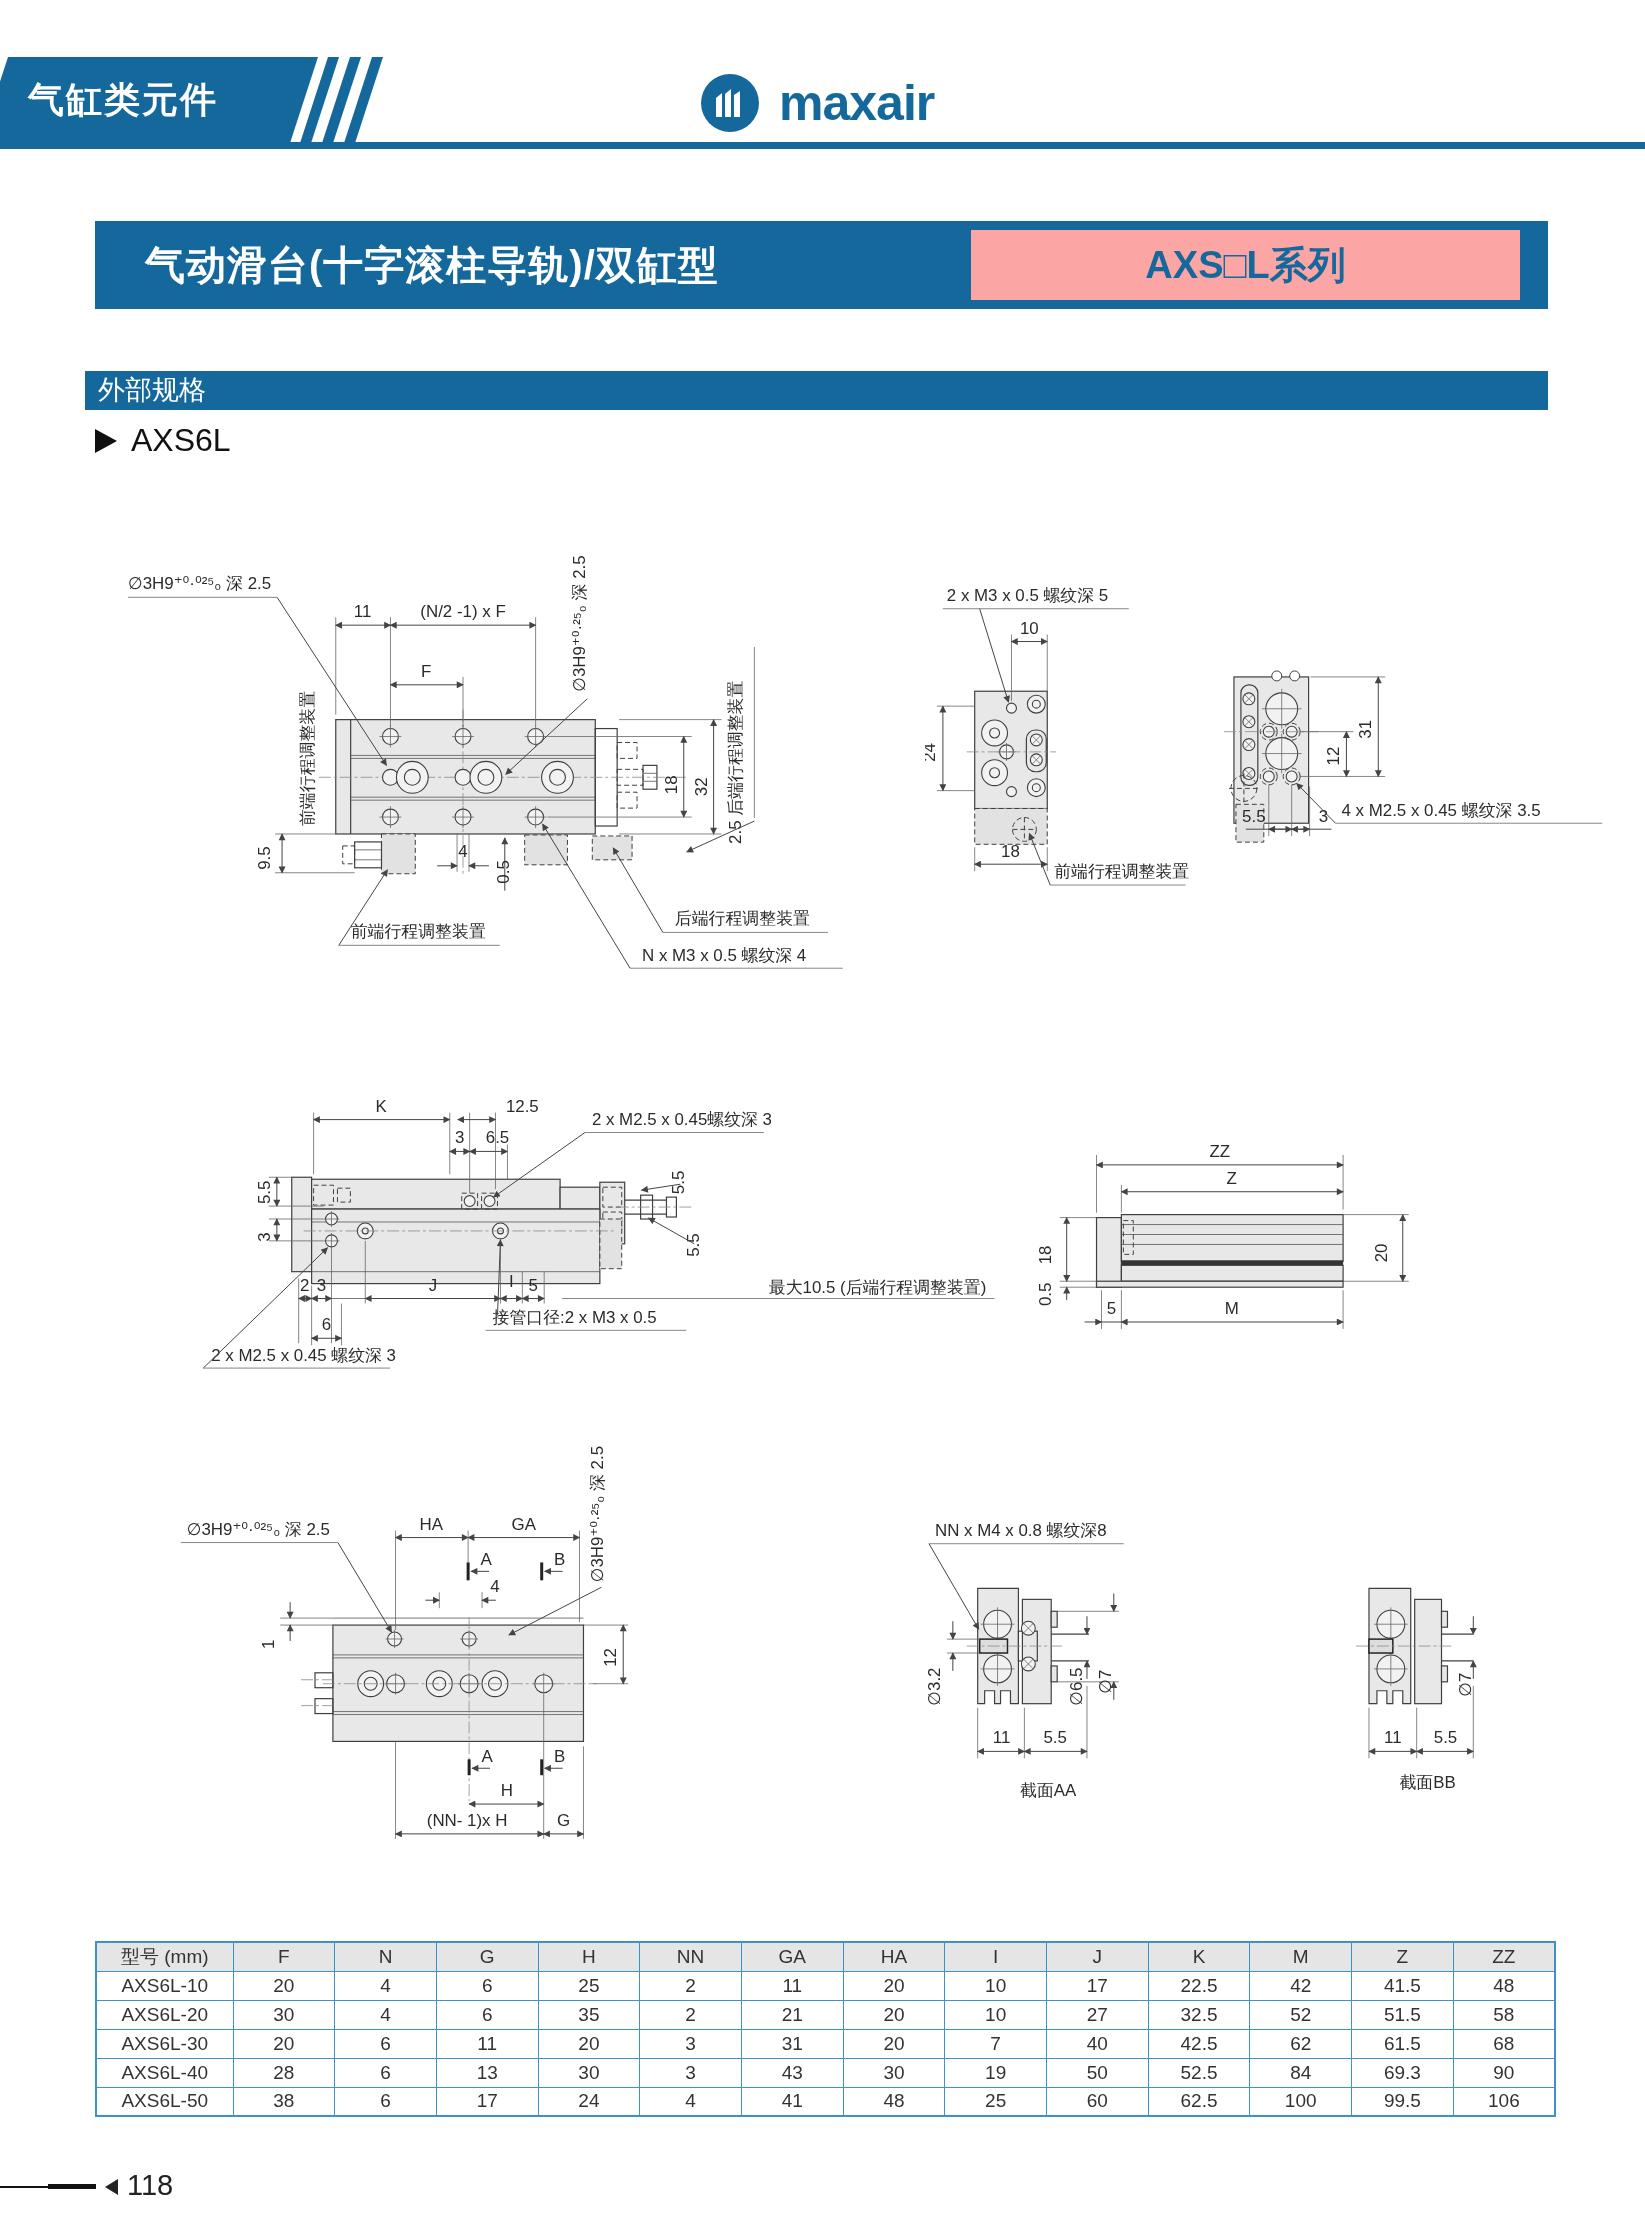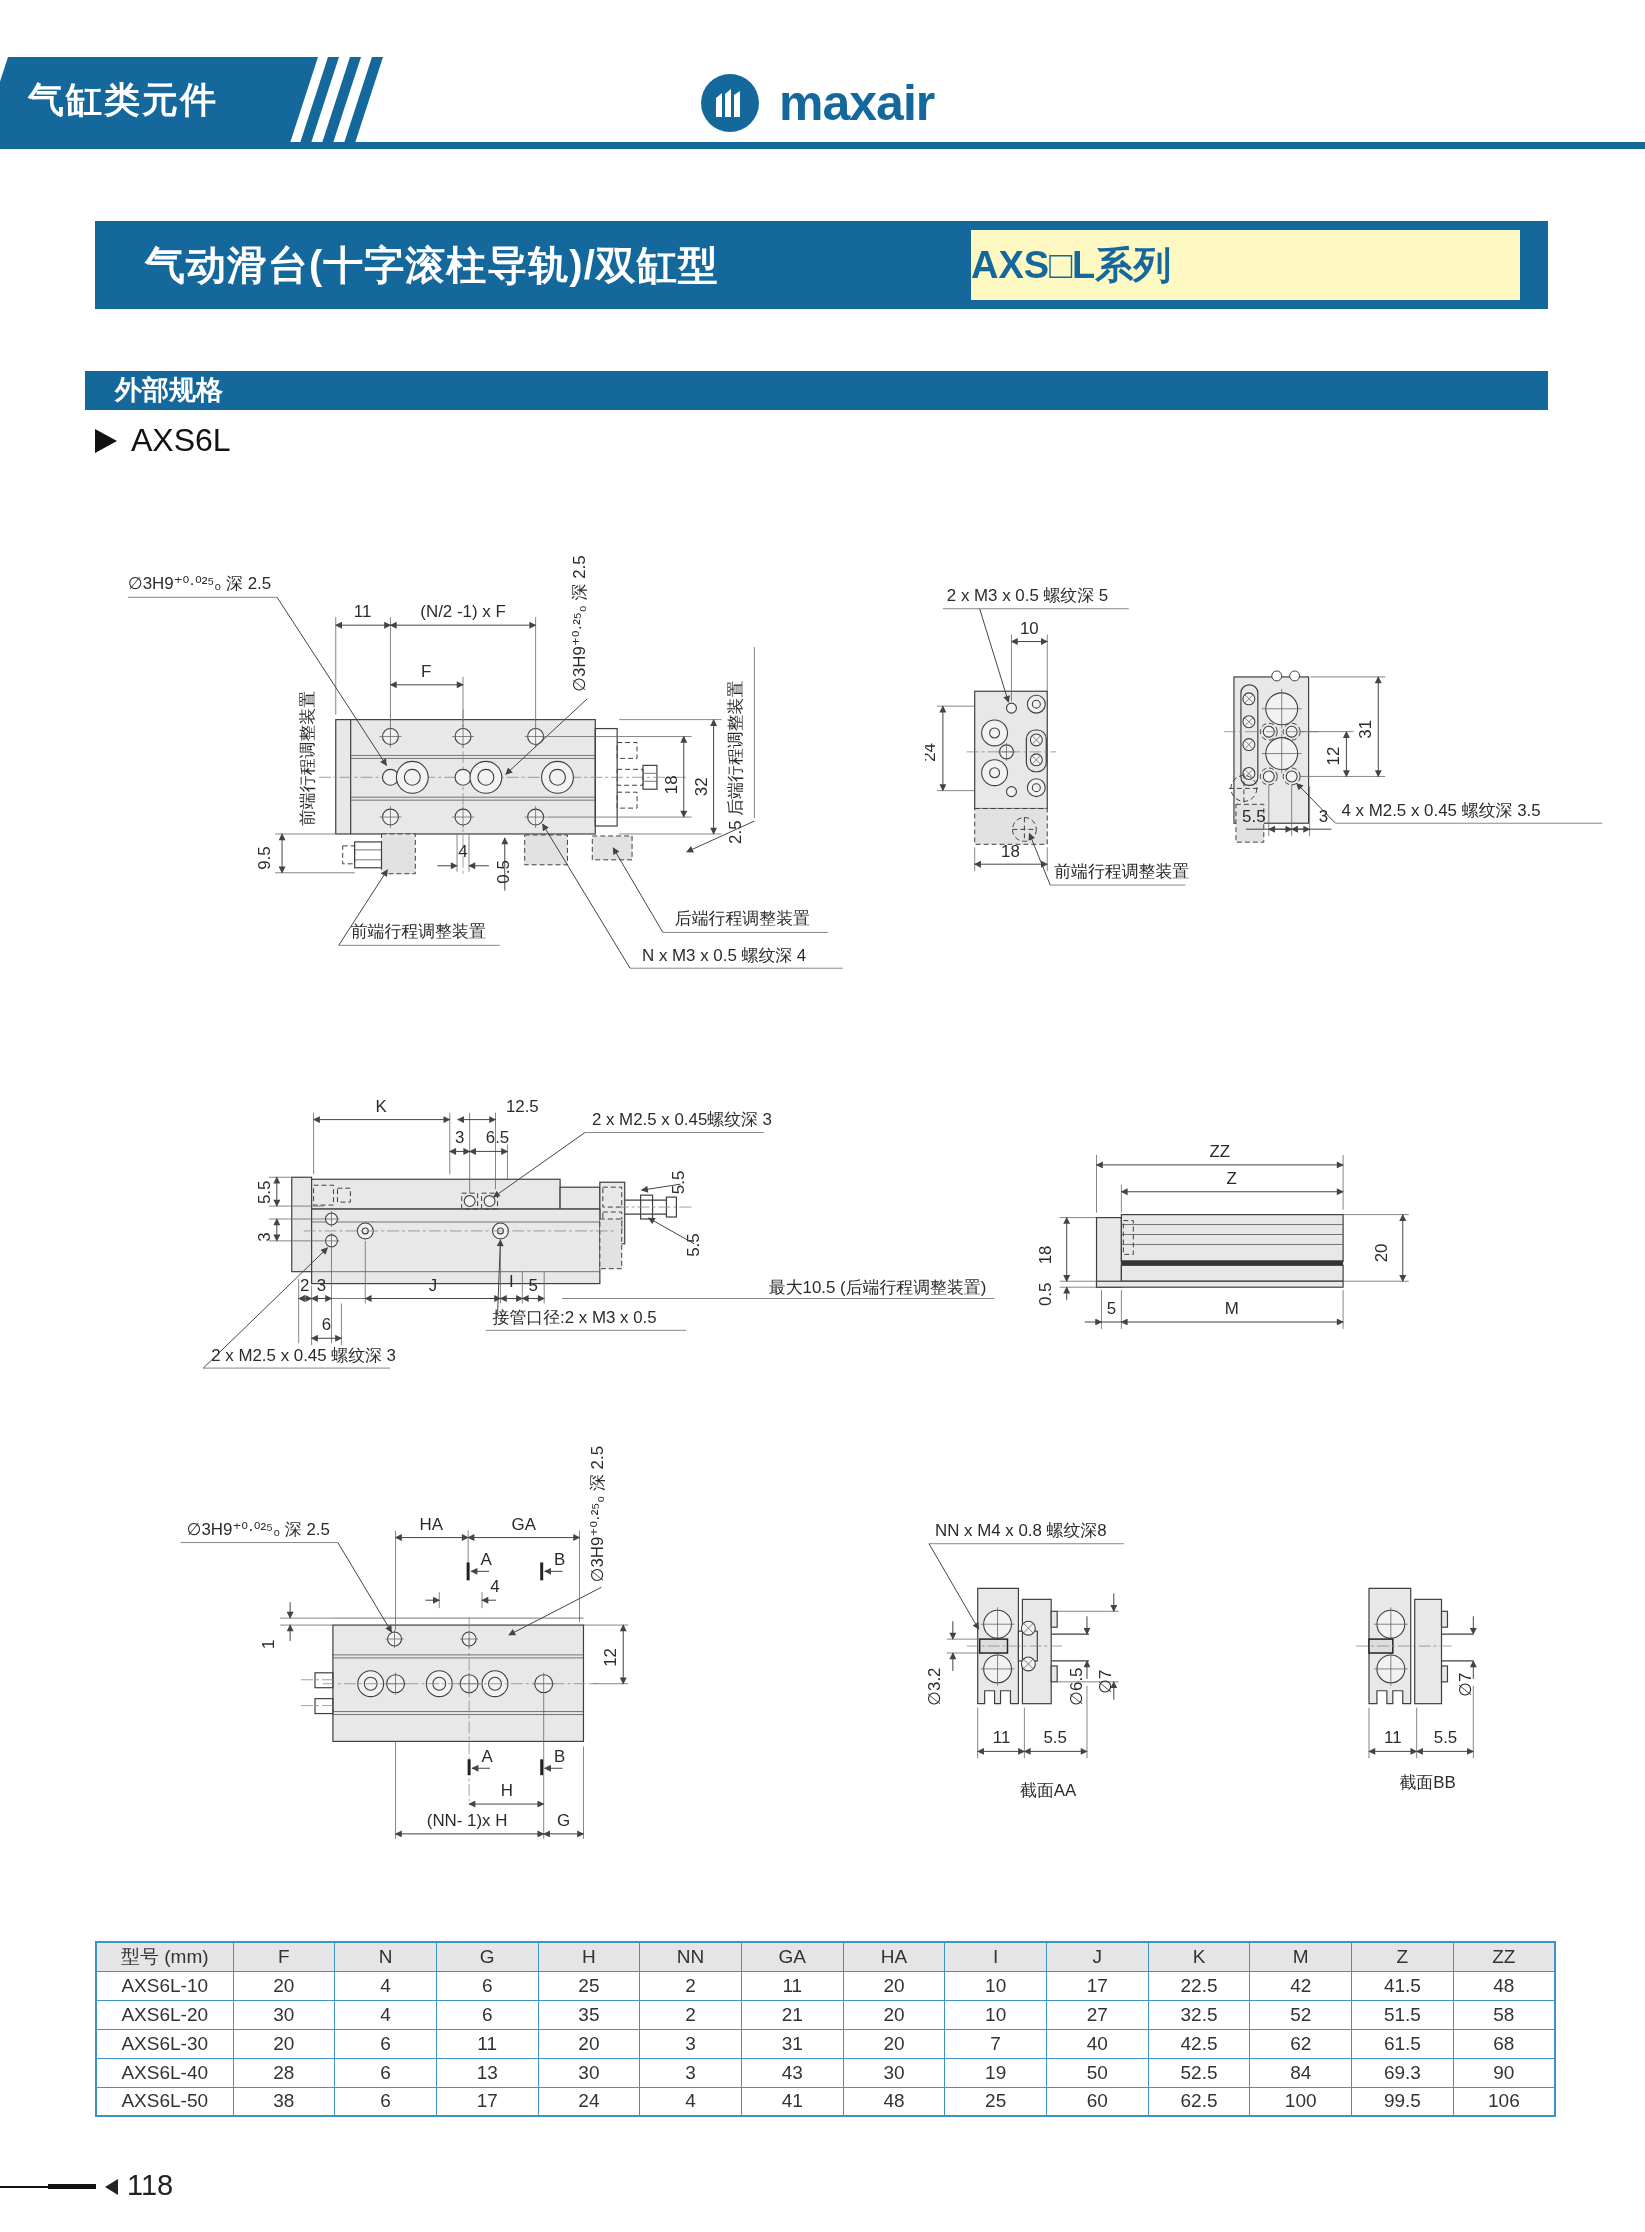--- a/index.html
+++ b/index.html
@@ -15,24 +15,24 @@
   .stripe { position:absolute; top:57px; width:11px; height:86px; background:#15689c;
     transform:skewX(-18deg); transform-origin:top left; }
   .top-rule { position:absolute; left:0; top:142px; width:1646px; height:7px; background:#15689c; }
   .logo { position:absolute; left:699px; top:72px; display:flex; align-items:center; gap:10px; }
   .logo-text { color:#15689c; font-size:50px; font-weight:bold; letter-spacing:-1px; line-height:62px;margin-left:8px; }
 
   
   .title-bar { position:absolute; left:95px; top:221px; width:1453px; height:88px; background:#15689c; }
   .title-text { position:absolute; left:50px; top:0; line-height:88px; color:#fff;
     font-size:40px; font-weight:bold; letter-spacing:1px; white-space:nowrap; }
-  .series-badge { position:absolute; right:28px; top:9px; width:549px; height:70px; background:#fef9c3;
-    color:#15689c; font-size:38px; font-weight:bold; text-align:left; line-height:70px; }
+  .series-badge { position:absolute; right:28px; top:9px; width:549px; height:70px; background:#fca5a5;
+    color:#15689c; font-size:38px; font-weight:bold; text-align:center; line-height:70px; }
   .section-bar { position:absolute; left:85px; top:371px; width:1463px; height:39px; background:#15689c; }
-  .section-bar span { color:#fff; font-size:27px; font-weight:bold; line-height:39px; padding-left:30px; display:block; }
+  .section-bar span { color:#fff; font-size:27px; font-weight:normal; line-height:39px; padding-left:13px; display:block; }
   .model-row { position:absolute; left:95px; top:422px; display:flex; align-items:center; }
   .tri-icon { width:0; height:0; border-top:12px solid transparent; border-bottom:12px solid transparent;
     border-left:22px solid #111; margin-right:14px; }
   .model-row .mdl { font-size:32px; font-weight:normal; color:#111; }
 
   
   .panel { position:absolute; }
   .panel .body { fill:#e8e8e8; stroke:#3f3f3f; stroke-width:1.2; }
   .panel .wt   { fill:#f2f2f2; stroke:#3f3f3f; stroke-width:1.1; }
   .panel .ln   { stroke:#3f3f3f; stroke-width:1.2; fill:none; }

